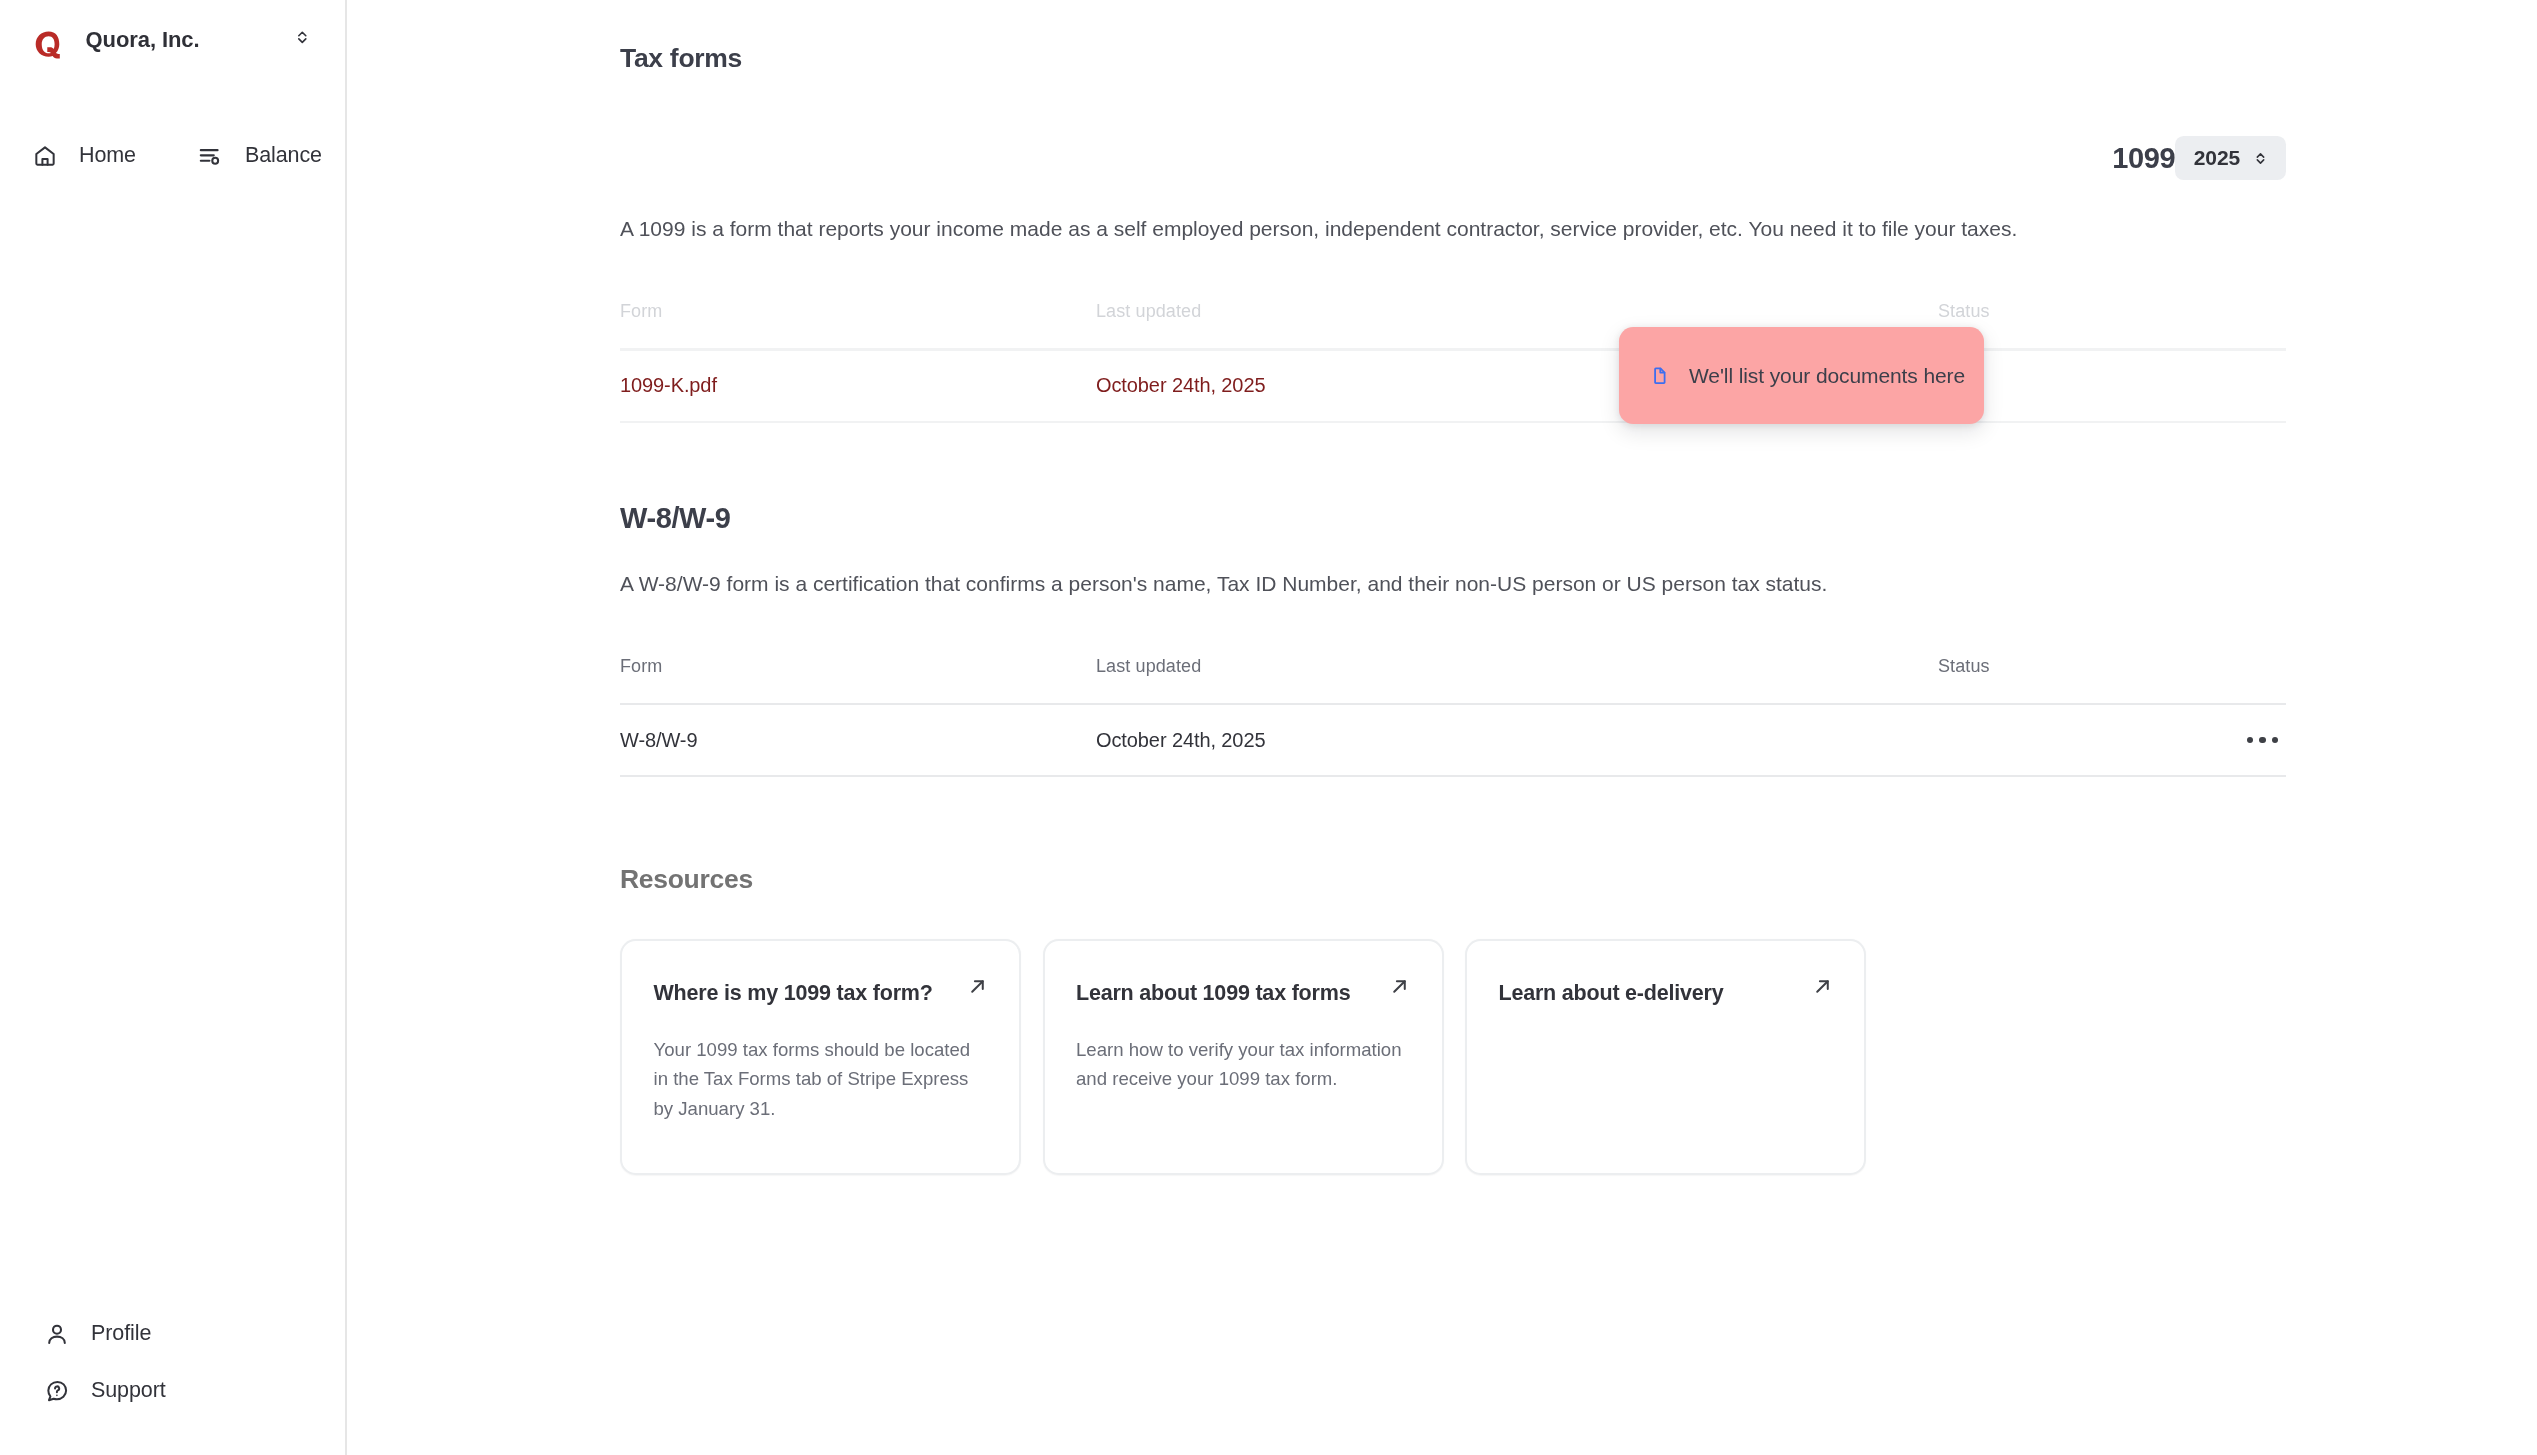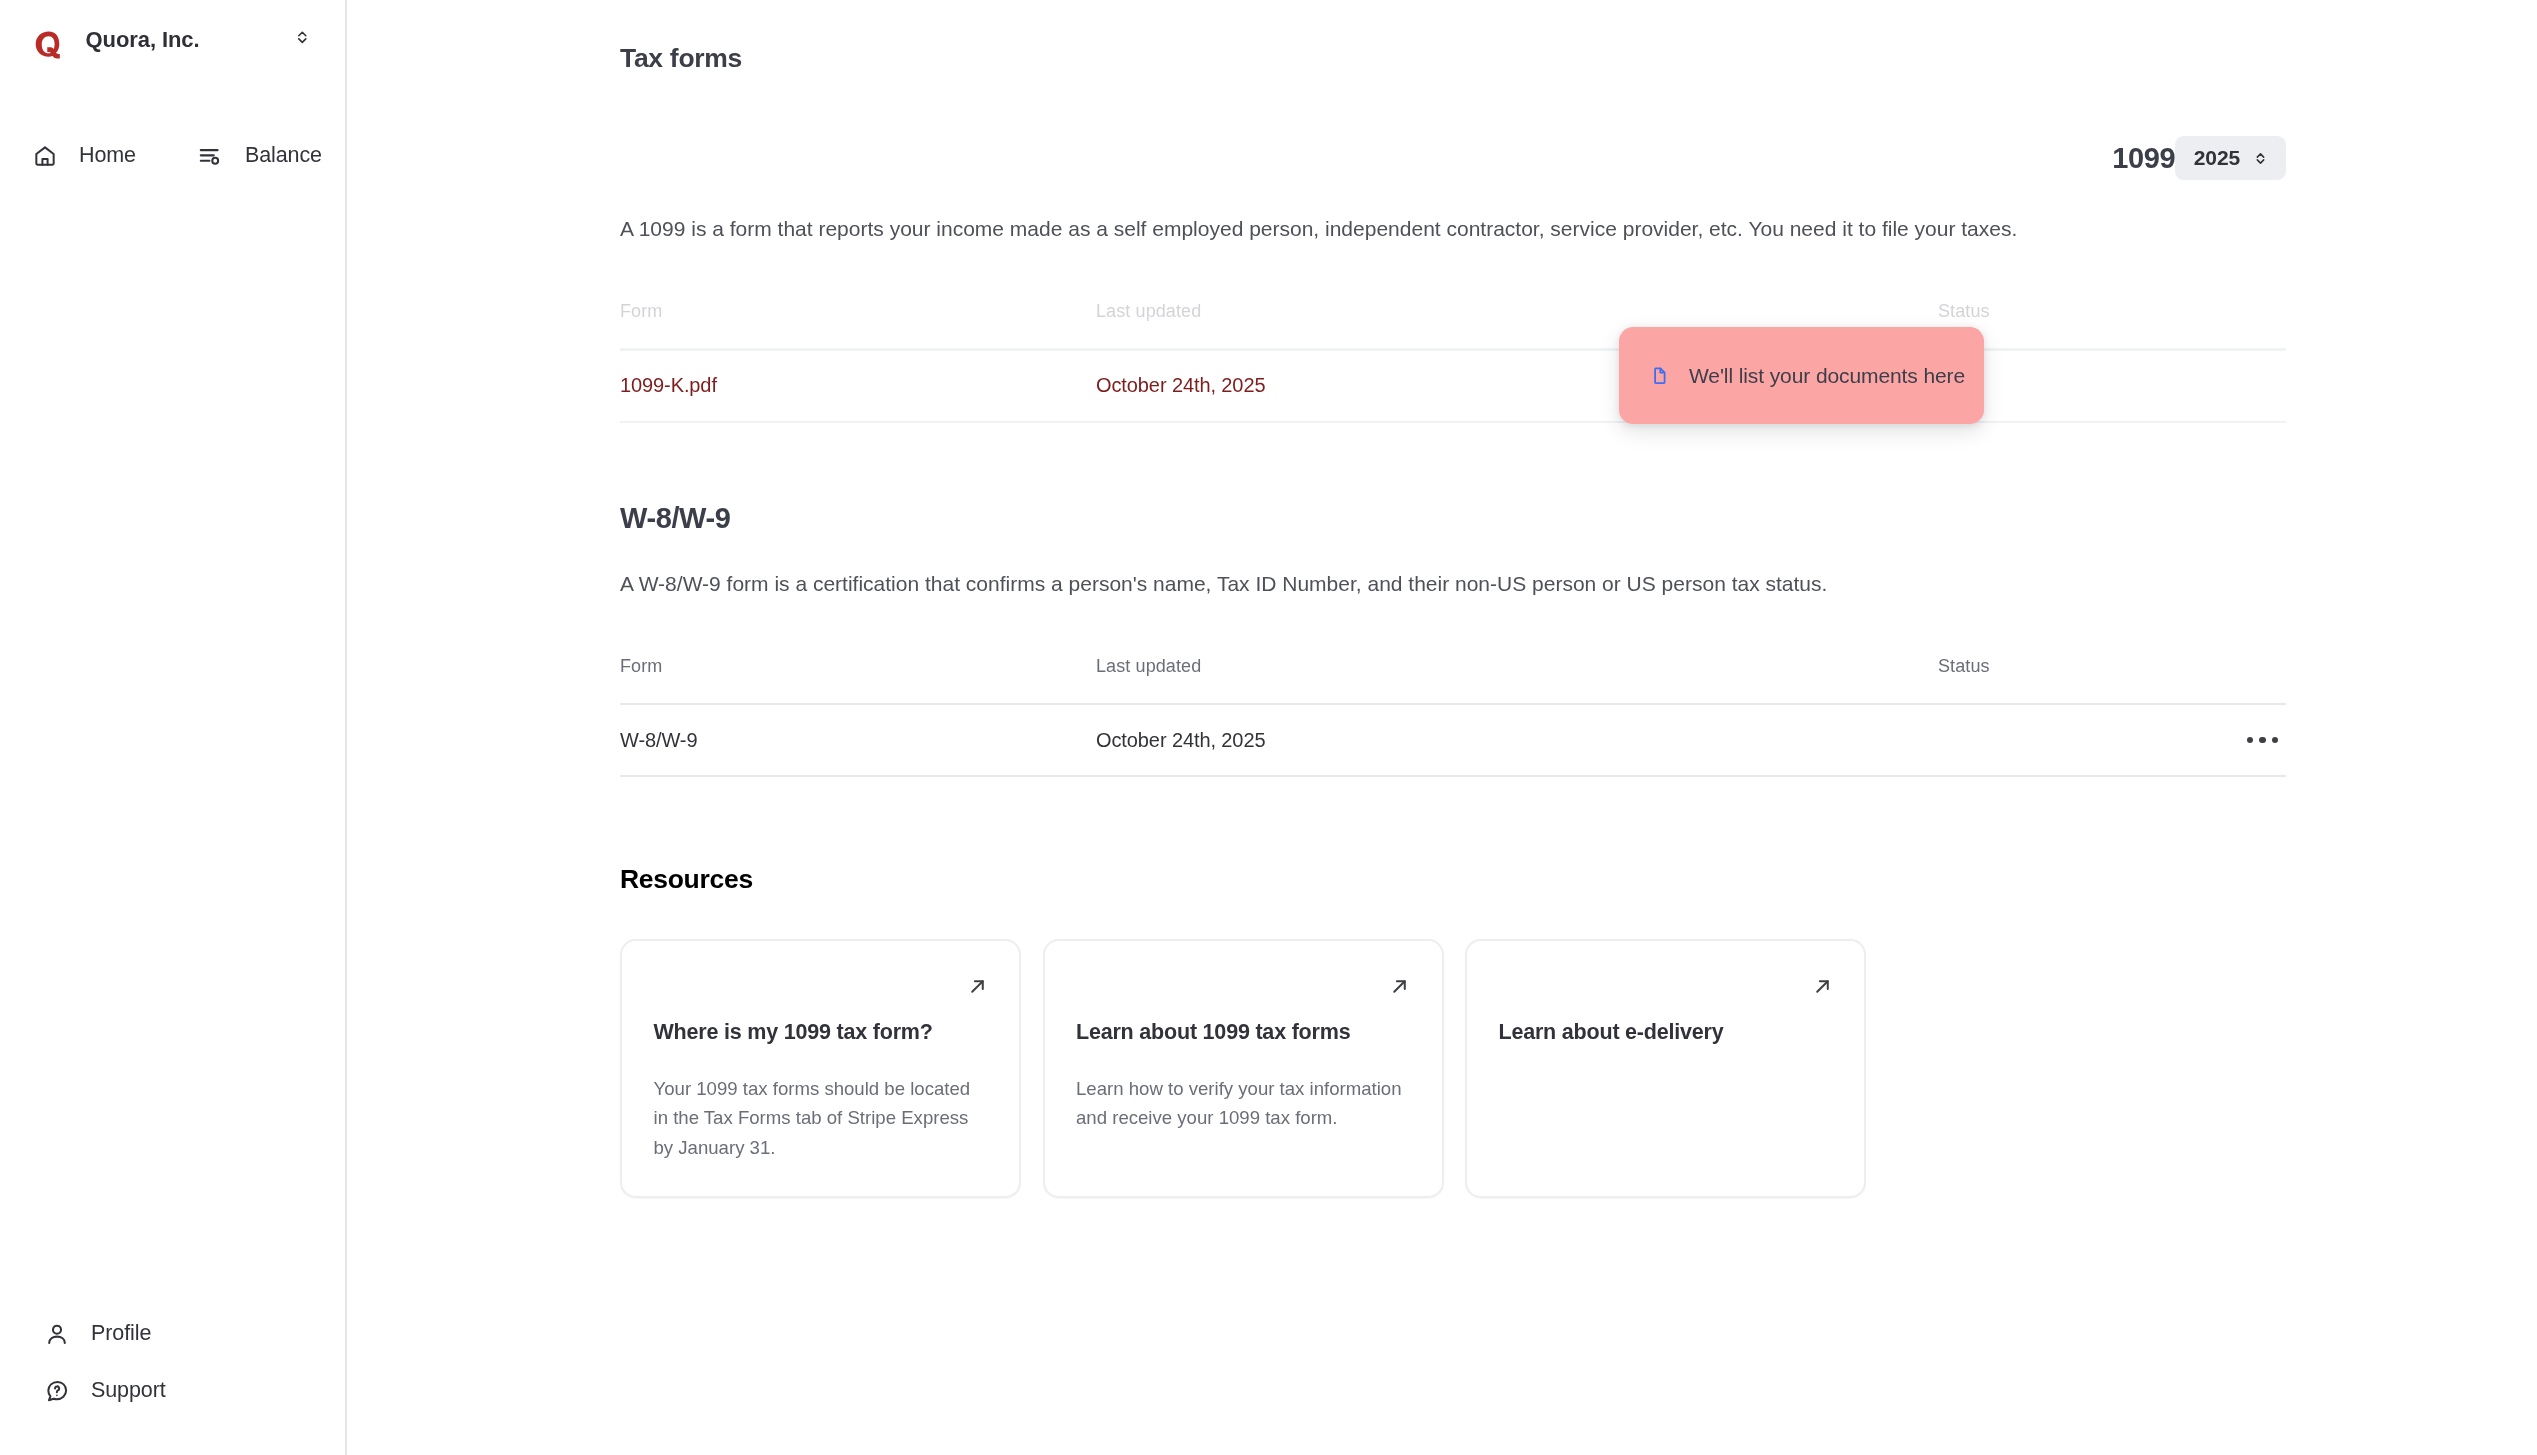--- a/index.html
+++ b/index.html
@@ -253,21 +253,21 @@
 
   
   .section-1099 { margin-bottom: 0; }
   .section-w8w9 { margin-top: 79px; }
 
   
   .resources { margin-top: 87px; }
   .resources-title {
     font-size: 26.5px;
     font-weight: 700;
-    color: #000000;
+    color: #737373;
     letter-spacing: -0.3px;
     margin-bottom: 44px;
   }
   .cards {
     display: flex;
     gap: 21.5px;
   }
   .card {
     position: relative;
     width: 401px;
@@ -287,21 +287,20 @@
     display: flex; align-items: center; justify-content: center;
   }
   .card-title {
     font-size: 21.5px;
     font-weight: 700;
     color: #32333a;
     letter-spacing: -0.2px;
     line-height: 1.42;
     padding-right: 36px;
     margin-bottom: 26px;
-    margin-top: 39px;
   }
   .card-desc {
     font-size: 18.6px;
     font-weight: 400;
     color: #6b6e78;
     line-height: 1.58;
   }
 </style>
 </head>
 <body>

